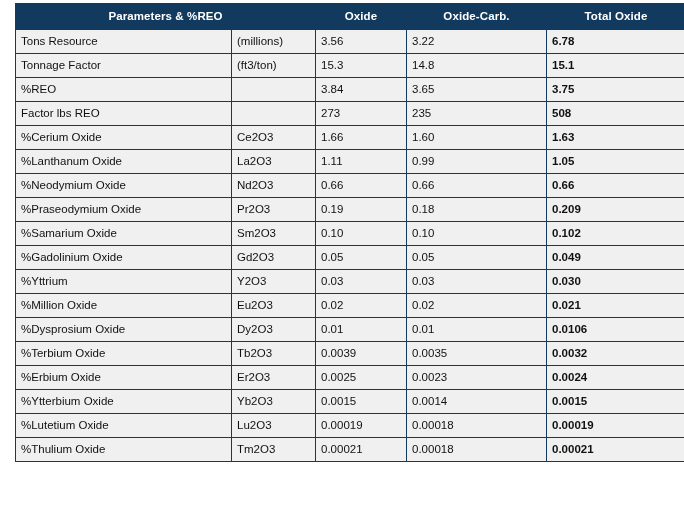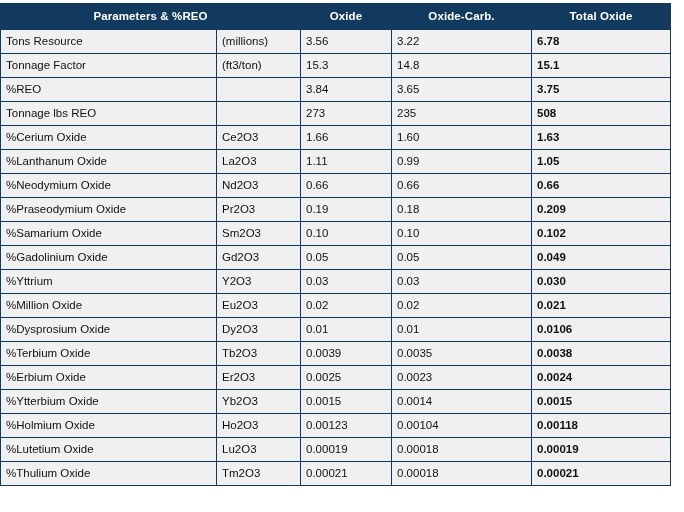--- a/index.html
+++ b/index.html
@@ -6,21 +6,21 @@
     margin: 0;
     padding: 0;
     width: 684px;
     height: 512px;
     background: #ffffff;
     font-family: "Liberation Sans", sans-serif;
   }
 
   #reo-table-wrap {
     position: absolute;
-    left: 0;
+    left: 15px;
     top: 3px;
     width: 670px;
     box-sizing: border-box;
   }
 
   table.reo {
     border-collapse: collapse;
     table-layout: fixed;
     width: 670px;
     background: #f0f0f0;
@@ -106,21 +106,21 @@
           <td class="total">15.1</td>
         </tr>
         <tr>
           <td>%REO</td>
           <td></td>
           <td>3.84</td>
           <td>3.65</td>
           <td class="total">3.75</td>
         </tr>
         <tr>
-          <td>Tonnage lbs REO</td>
+          <td>Factor lbs REO</td>
           <td></td>
           <td>273</td>
           <td>235</td>
           <td class="total">508</td>
         </tr>
         <tr>
           <td>%Cerium Oxide</td>
           <td>Ce2O3</td>
           <td>1.66</td>
           <td>1.60</td>
@@ -180,44 +180,37 @@
           <td>Dy2O3</td>
           <td>0.01</td>
           <td>0.01</td>
           <td class="total">0.0106</td>
         </tr>
         <tr>
           <td>%Terbium Oxide</td>
           <td>Tb2O3</td>
           <td>0.0039</td>
           <td>0.0035</td>
-          <td class="total">0.0038</td>
+          <td class="total">0.0032</td>
         </tr>
         <tr>
           <td>%Erbium Oxide</td>
           <td>Er2O3</td>
           <td>0.0025</td>
           <td>0.0023</td>
           <td class="total">0.0024</td>
         </tr>
         <tr>
           <td>%Ytterbium Oxide</td>
           <td>Yb2O3</td>
           <td>0.0015</td>
           <td>0.0014</td>
           <td class="total">0.0015</td>
         </tr>
         <tr>
-          <td>%Holmium Oxide</td>
-          <td>Ho2O3</td>
-          <td>0.00123</td>
-          <td>0.00104</td>
-          <td class="total">0.00118</td>
-        </tr>
-        <tr>
           <td>%Lutetium Oxide</td>
           <td>Lu2O3</td>
           <td>0.00019</td>
           <td>0.00018</td>
           <td class="total">0.00019</td>
         </tr>
         <tr>
           <td>%Thulium Oxide</td>
           <td>Tm2O3</td>
           <td>0.00021</td>

